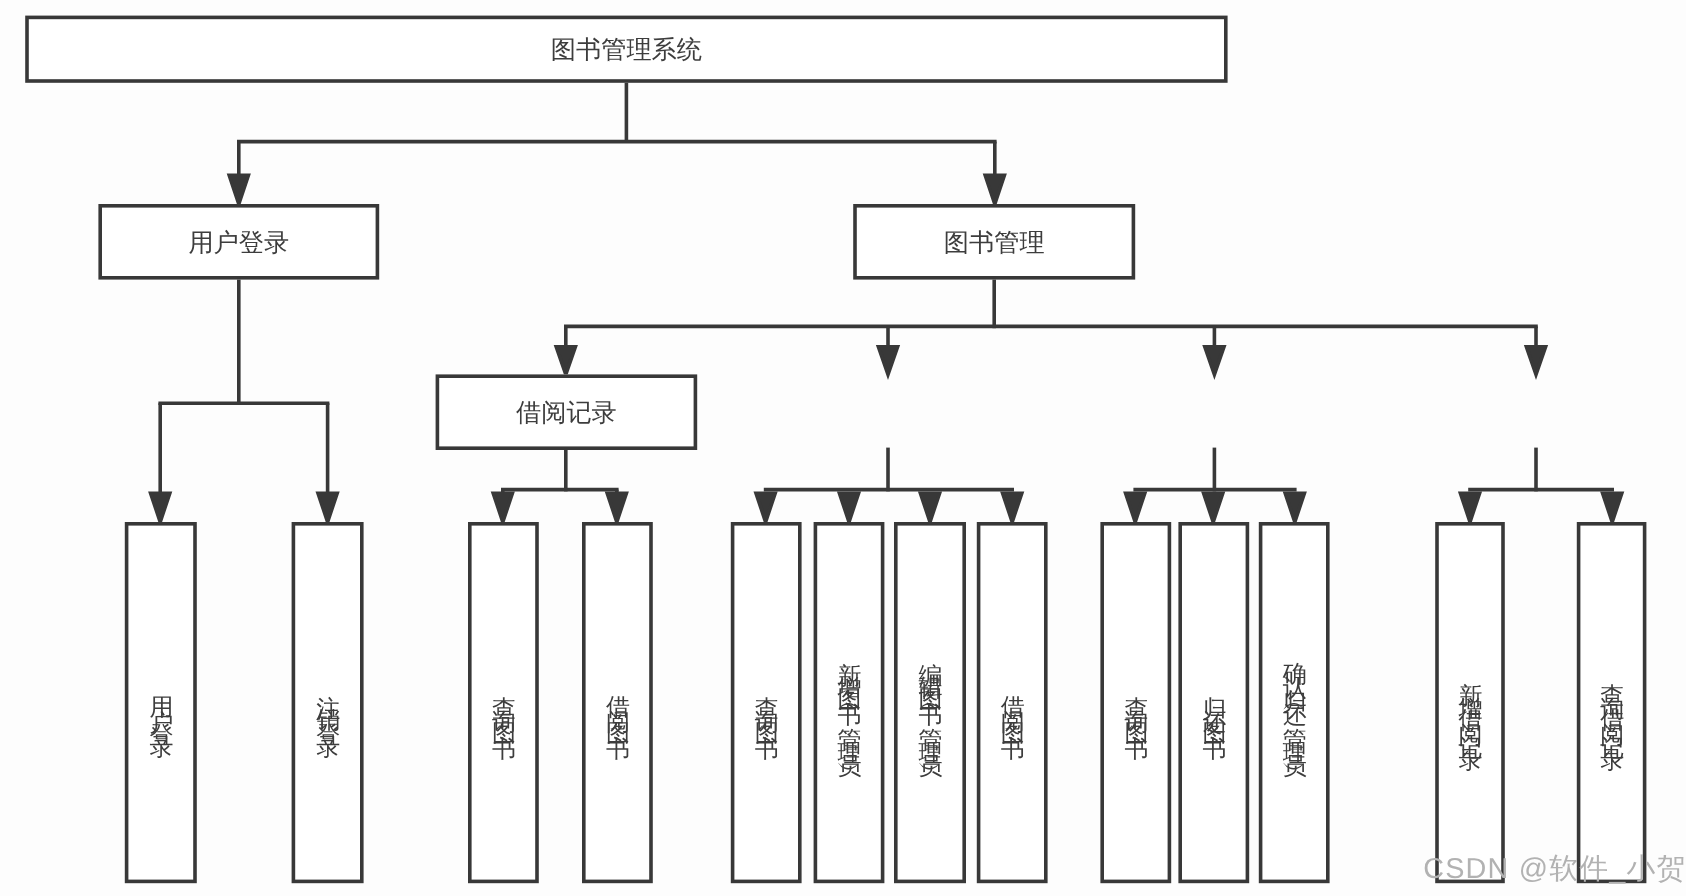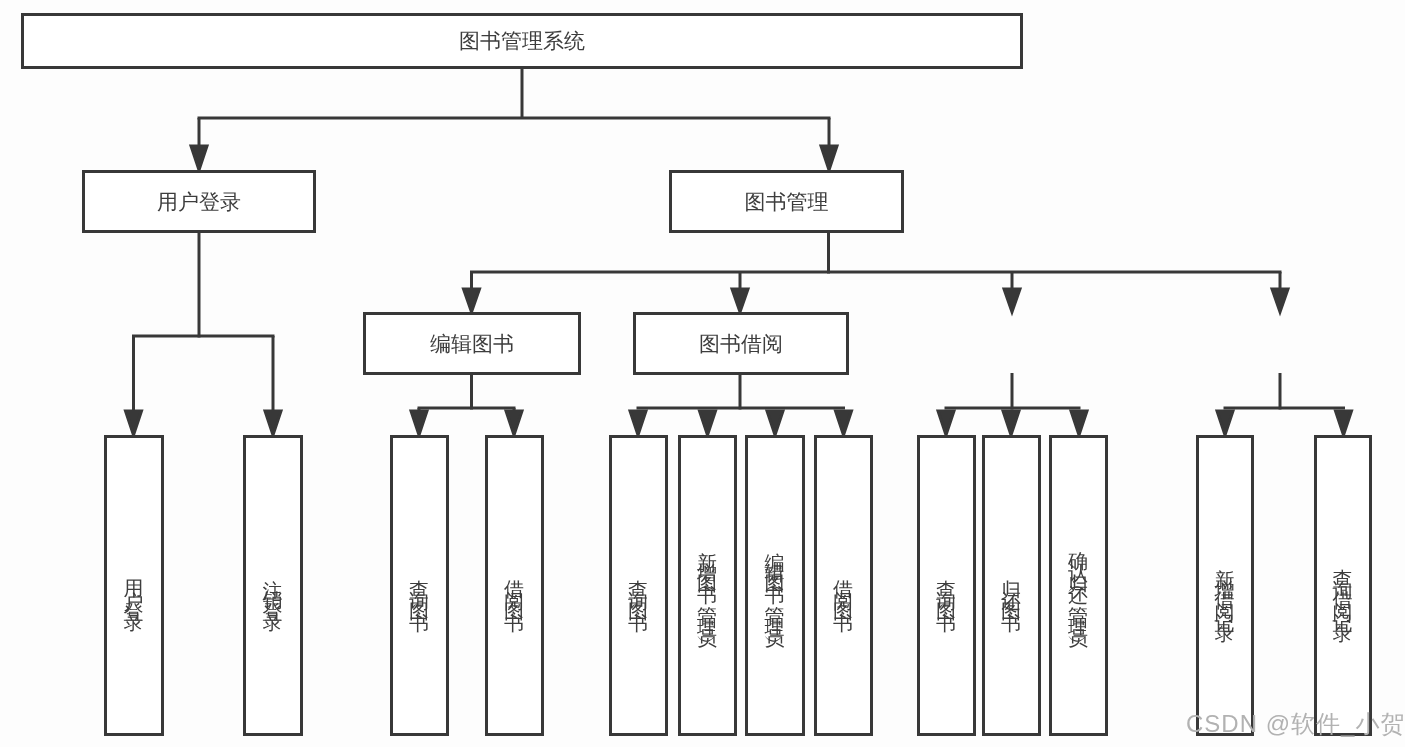--- a/index.html
+++ b/index.html
@@ -112,29 +112,26 @@
     </g>
   </svg>
 
   <div class="box root">
     <span>图书管理系统</span>
   </div>
 
   <div class="box l1" style="left:82px;width:234px">
     <span>用户登录</span>
   </div>
-  <div class="box l1" style="left:669px;width:235px">
+  <div class="box l1" style="left:711px;width:235px">
     <span>图书管理</span>
   </div>
 
   <div class="box l2" style="left:363px;width:218px">
-    <span>编辑图书</span>
-  </div>
-  <div class="box l2" style="left:633px;width:216px">
-    <span>图书借阅</span>
+    <span>借阅记录</span>
   </div>
 
   <div class="box leaf" style="left:104px;width:60px">
     <span class="vtext">用户登录</span>
   </div>
   <div class="box leaf" style="left:243px;width:60px">
     <span class="vtext">注销登录</span>
   </div>
 
   <div class="box leaf" style="left:390px;width:59px">

